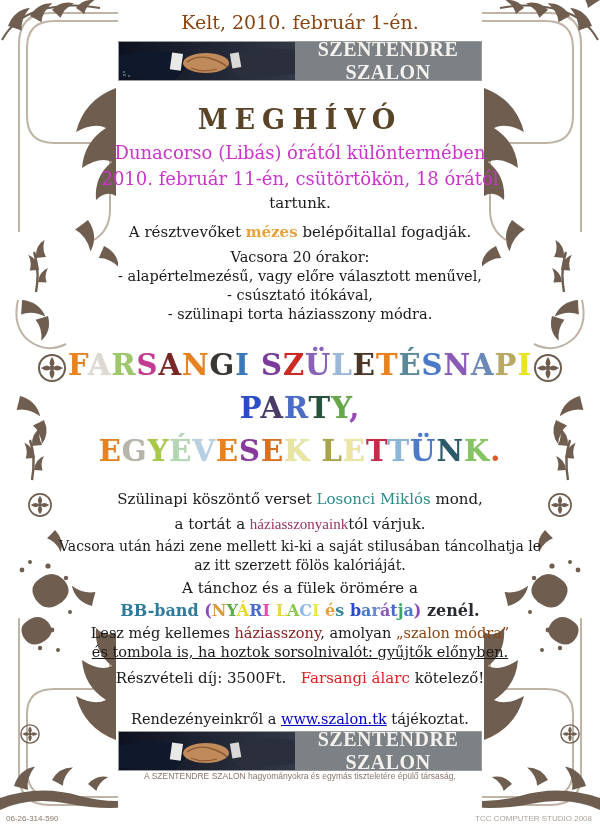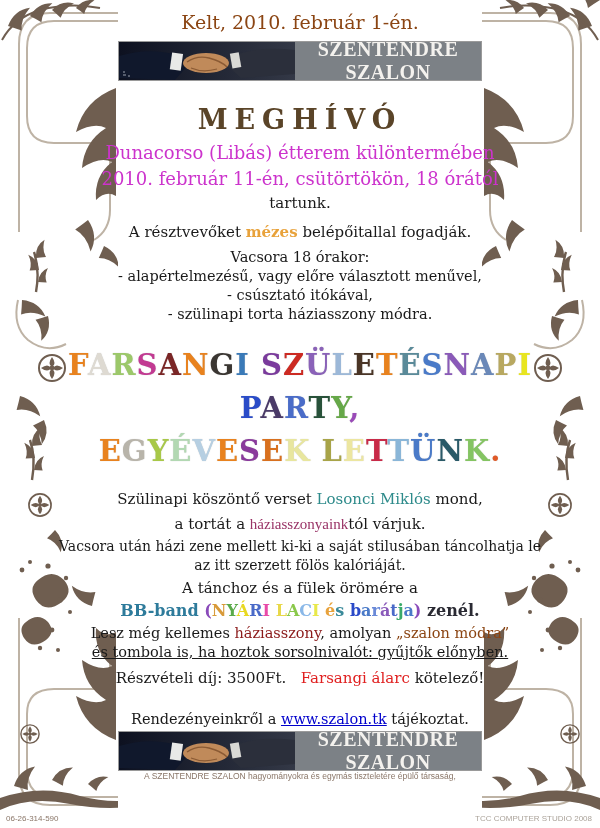--- a/index.html
+++ b/index.html
@@ -208,28 +208,28 @@
         <path d="M72 26 q12 5 26 1" fill="none" stroke="#8a5a34" stroke-width="1.2"></path>
         <path d="M4 33 h3 M9 34 h2 M4 30 h2" stroke="#9aa0ac" stroke-width="1"></path>
       </svg>
     </div>
     <div class="label">SZENTENDRE SZALON</div>
   </div>
 
   <div class="title">MEGHÍVÓ</div>
 
 
-  <div class="venue">Dunacorso (Libás) étterem különtermében</div>
+  <div class="venue">Dunacorso (Libás) órától különtermében</div>
   <div class="venue" style="margin-top:0;">2010. február 11-én, csütörtökön, 18 órától</div>
   <div class="tartunk">tartunk.</div>
 
   <div class="welcome"><span class="seg-b">A résztvevőket </span><span class="seg-honey">mézes</span><span class="seg-b"> belépőitallal fogadják.</span></div>
 
   <div class="dinner">
-    <div class="line">Vacsora 18 órakor:</div>
+    <div class="line">Vacsora 20 órakor:</div>
     <div class="line">- alapértelmezésű, vagy előre választott menűvel,</div>
     <div class="line">- csúsztató itókával,</div>
     <div class="line">- szülinapi torta háziasszony módra.</div>
   </div>
 
   <div class="headline">
     <div><span style="color: rgb(232, 130, 30);">F</span><span style="color: rgb(222, 218, 210);">A</span><span style="color: rgb(156, 200, 106);">R</span><span style="color: rgb(194, 58, 146);">S</span><span style="color: rgb(122, 38, 38);">A</span><span style="color: rgb(232, 130, 30);">N</span><span style="color: rgb(58, 54, 50);">G</span><span style="color: rgb(58, 122, 184);">I</span><span> </span><span style="color: rgb(122, 58, 156);">S</span><span style="color: rgb(204, 42, 34);">Z</span><span style="color: rgb(138, 98, 184);">Ü</span><span style="color: rgb(156, 184, 216);">L</span><span style="color: rgb(74, 53, 38);">E</span><span style="color: rgb(232, 130, 30);">T</span><span style="color: rgb(90, 138, 153);">É</span><span style="color: rgb(74, 122, 200);">S</span><span style="color: rgb(138, 90, 184);">N</span><span style="color: rgb(106, 136, 184);">A</span><span style="color: rgb(184, 168, 96);">P</span><span style="color: rgb(232, 229, 32);">I</span><span> </span><span style="color: rgb(42, 76, 200);">P</span><span style="color: rgb(74, 58, 104);">A</span><span style="color: rgb(74, 108, 200);">R</span><span style="color: rgb(40, 82, 58);">T</span><span style="color: rgb(102, 168, 72);">Y</span><span style="color: rgb(154, 74, 184);">,</span></div>
     <div><span style="color: rgb(232, 130, 30);">E</span><span style="color: rgb(184, 180, 170);">G</span><span style="color: rgb(168, 200, 72);">Y</span><span style="color: rgb(178, 216, 178);">É</span><span style="color: rgb(182, 207, 226);">V</span><span style="color: rgb(232, 130, 30);">E</span><span style="color: rgb(138, 58, 156);">S</span><span style="color: rgb(216, 112, 30);">E</span><span style="color: rgb(232, 230, 158);">K</span><span> </span><span style="color: rgb(168, 164, 72);">L</span><span style="color: rgb(236, 230, 160);">E</span><span style="color: rgb(200, 42, 72);">T</span><span style="color: rgb(138, 182, 216);">T</span><span style="color: rgb(74, 122, 200);">Ü</span><span style="color: rgb(42, 90, 104);">N</span><span style="color: rgb(132, 196, 98);">K</span><span style="color: rgb(224, 90, 40);">.</span></div>
   </div>
 

